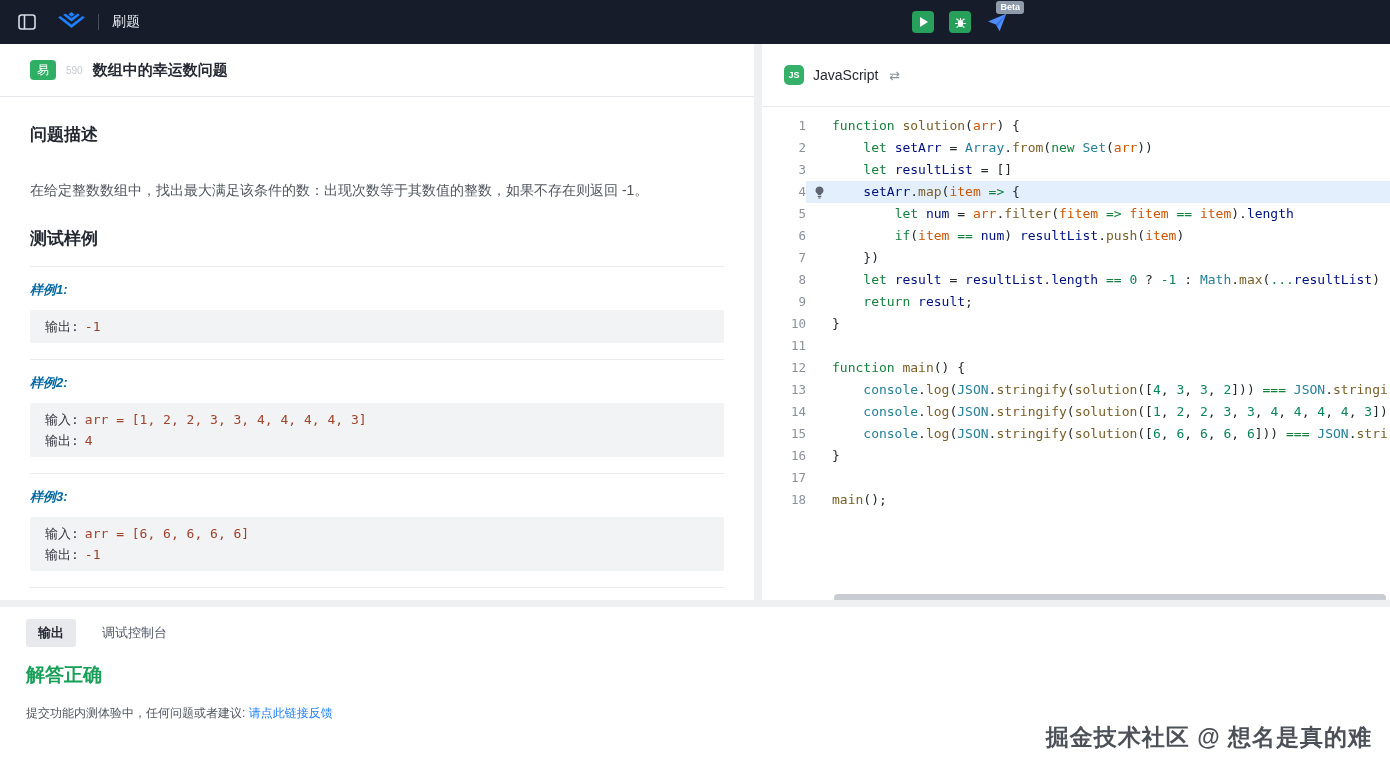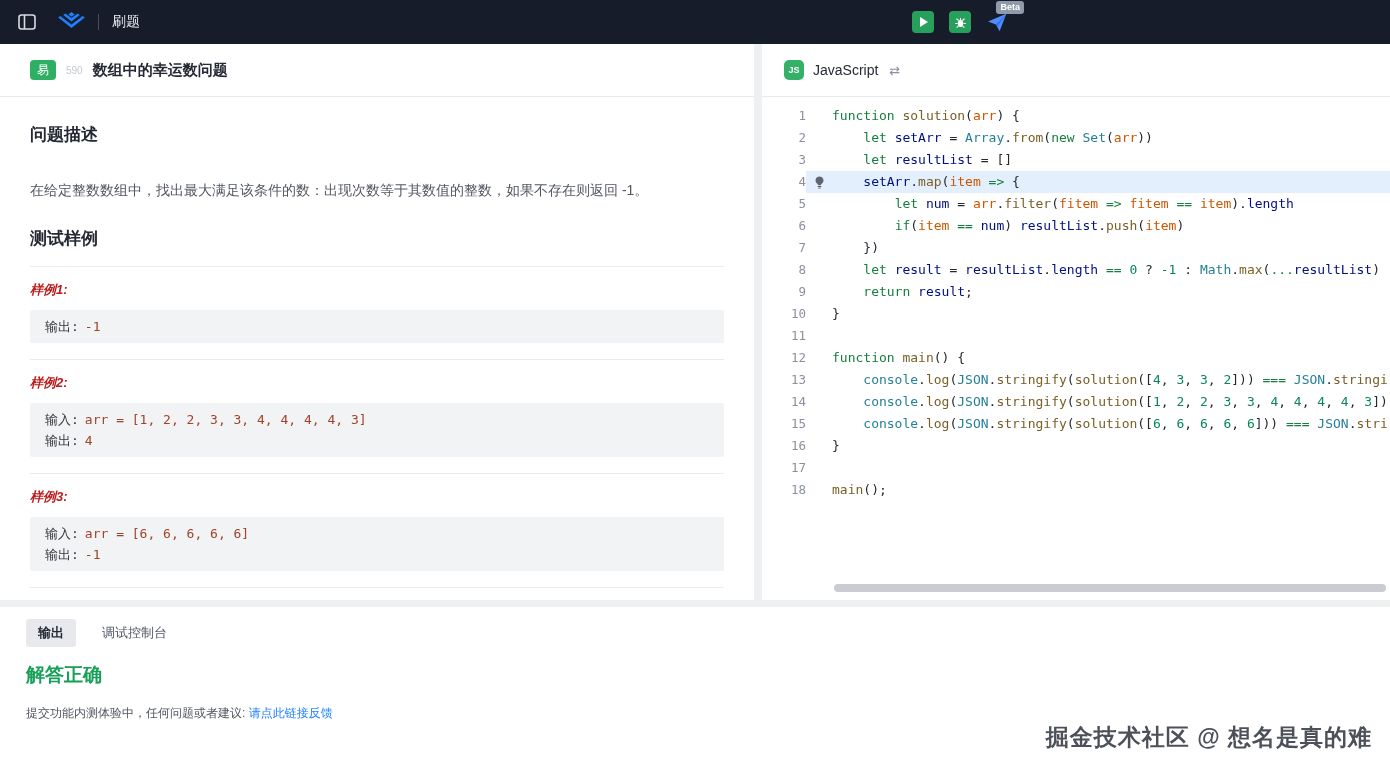--- a/index.html
+++ b/index.html
@@ -29,27 +29,27 @@
 
   
   .problem-header { height:53px; border-bottom:1px solid #e7e9ee; display:flex; align-items:center; gap:10px; padding:0 30px; }
   .badge-easy { background:#2faf64; color:#fff; font-size:12px; line-height:1; padding:4px 7px; border-radius:4px; }
   .problem-id { color:#c3c8d1; font-size:10px; }
   .problem-title { color:#252933; font-size:15px; font-weight:700; }
   .problem-content { padding:2px 30px 12px; height:calc(100% - 53px); overflow:hidden; }
   .section-h { font-size:17px; font-weight:700; color:#232832; margin-top:24px; }
   .desc { font-size:14px; color:#51565f; line-height:1.7; margin-top:33px; }
   .sep { border:none; border-top:1px solid #e9ebef; margin-top:16px; }
-  .sample-label { font-size:13px; font-style:italic; font-weight:700; color:#b91c1c; margin-top:14px; }
+  .sample-label { font-size:13px; font-style:italic; font-weight:700; color:#0369a1; margin-top:14px; }
   .sample-block { background:#f2f3f5; border-radius:2px; margin-top:11px; padding:6px 15px; font-family:"DejaVu Sans Mono","Liberation Mono",monospace; font-size:13px; line-height:21px; }
   .s-label { color:#33373f; }
   .s-val { color:#a0432b; margin-left:6px; }
 
   
-  .editor-header { height:53px; border-bottom:1px solid #e7e9ee; display:flex; align-items:center; gap:9px; padding:8px 22px; }
+  .editor-header { height:63px; border-bottom:1px solid #e7e9ee; display:flex; align-items:center; gap:9px; padding:8px 22px; }
   .js-icon { width:20px; height:20px; border-radius:5px; background:#35b069; color:#fff; font-size:9px; font-weight:700; display:flex; align-items:center; justify-content:center; }
   .lang-label { font-size:14px; color:#252933; }
   .swap-icon { color:#8a919f; font-size:13px; margin-left:2px; }
   .code-area { position:relative; padding-top:8px; height:calc(100% - 53px); font-family:"DejaVu Sans Mono","Liberation Mono",monospace; font-size:13px; }
   .code-line { display:flex; height:22px; line-height:22px; }
   .ln { flex:0 0 44px; text-align:right; color:#8b919c; user-select:none; font-size:12.5px; }
   .line-body { flex:1; min-width:0; display:flex; overflow:hidden; }
   .line-body.hl { background:#e3effc; }
   .slot { flex:0 0 26px; display:flex; align-items:center; justify-content:center; }
   .code-text { white-space:pre; }

